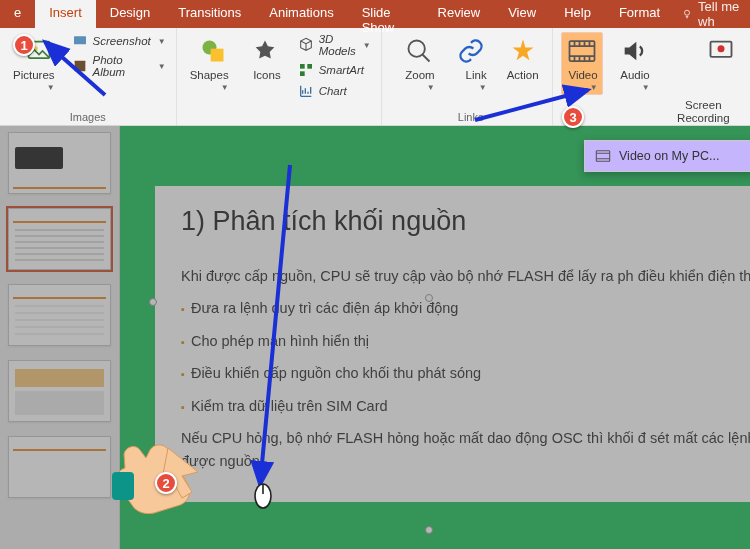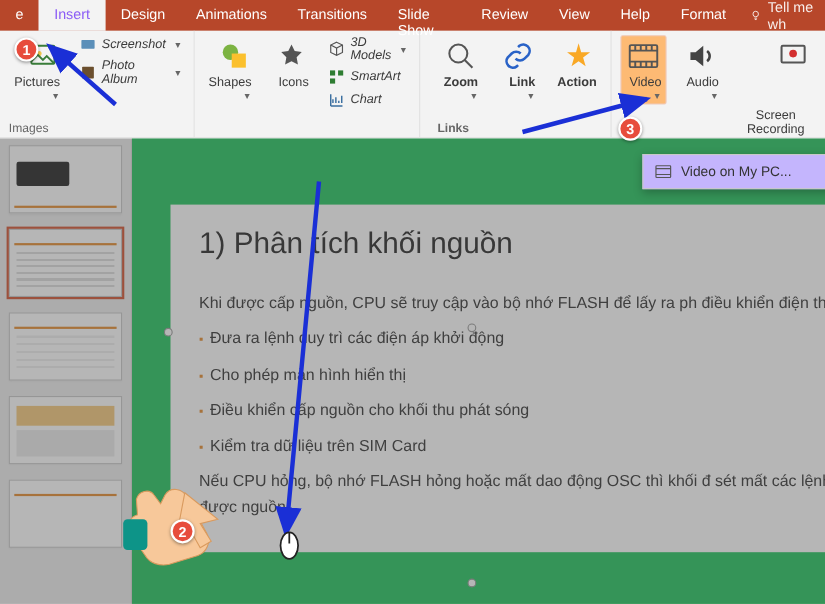--- a/index.html
+++ b/index.html
@@ -1,27 +1,27 @@
 <!DOCTYPE html>
 <html><head>
 <meta charset="utf-8">
 <style>
 * { margin: 0; padding: 0; box-sizing: border-box; font-family: "Segoe UI", Arial, sans-serif; }
 body { width: 750px; height: 549px; overflow: hidden; background: #e6e6e6; position: relative; }
 
 .tabbar { height: 28px; background: #b7472a; display: flex; align-items: stretch; color: #fff; font-size: 13px; }
 .tab { padding: 5px 14px 0; cursor: pointer; }
-.tab.active { background: #f3f3f3; color: #8b5cf6; }
+.tab.active { background: #f3f3f3; color: #c2410c; }
 .tellme { margin-left: auto; display: flex; align-items: center; padding: 0 8px; opacity: .9; }
 .tellme svg { margin-right: 6px; }
 
 .ribbon { height: 98px; background: #f3f3f3; border-bottom: 1px solid #d4d4d4; display: flex; }
 .group { border-right: 1px solid #e1e1e1; padding: 4px 8px 2px; display: flex; flex-direction: column; }
 .group-row { display: flex; gap: 10px; flex: 1; align-items: flex-start; }
-.group-label { font-size: 11px; color: #666; padding-top: 2px; }
+.group-label { text-align: center; font-size: 11px; color: #666; padding-top: 2px; }
 .big-btn { display: flex; flex-direction: column; align-items: flex-end; gap: 2px; padding: 2px 4px; font-size: 11.5px; color: #3b3b3b; cursor: pointer; border: 1px solid transparent; border-radius: 2px; }
 .big-btn.hover { background: #fdba74; border-color: #f0c9b9; }
 .big-btn .ico { width: 32px; height: 32px; display: flex; align-items: center; justify-content: center; }
 .small-col { display: flex; flex-direction: column; gap: 3px; }
 .small-btn { display: flex; align-items: center; gap: 5px; font-size: 11.5px; color: #3b3b3b; cursor: pointer; padding: 1px 2px; font-style: italic; }
 .small-btn .sico { width: 16px; height: 16px; display: flex; align-items: center; justify-content: center; }
 .caret { font-size: 8px; margin-left: 2px; color: #666; }
 
 .workspace { position: absolute; top: 126px; left: 0; right: 0; bottom: 0; display: flex; background: #e6e6e6; }
 .thumbs { width: 120px; background: #eee; border-right: 1px solid #d8d8d8; padding: 6px 8px; display: flex; flex-direction: column; gap: 14px; overflow: hidden; }
@@ -48,22 +48,22 @@
 .hand { position: absolute; left: 110px; top: 430px; z-index: 58; }
 .mouse-cursor { position: absolute; left: 253px; top: 482px; z-index: 57; }
 </style>
 </head>
 <body>
 
 <div class="tabbar">
   <div class="tab">e</div>
   <div class="tab active">Insert</div>
   <div class="tab">Design</div>
+  <div class="tab">Transitions</div>
   <div class="tab">Animations</div>
-  <div class="tab">Transitions</div>
   <div class="tab">Slide Show</div>
   <div class="tab">Review</div>
   <div class="tab">View</div>
   <div class="tab">Help</div>
   <div class="tab">Format</div>
   <div class="tellme">
     <svg width="14" height="14" viewBox="0 0 24 24" fill="none" stroke="#fff" stroke-width="2">
         <circle cx="12" cy="9" r="6"></circle>
         <path d="M9 18h6M10 21h4"></path>
       </svg>
@@ -156,21 +156,21 @@
               <svg width="16" height="16" viewBox="0 0 24 24" fill="none" stroke="#3b6fa0" stroke-width="2">
                 <path d="M4 20V4M4 20h16M7 16v-5M11 16V8M15 16v-3M19 16V6"></path>
               </svg>
             </span>
           <span>Chart</span>
         </div>
       </div>
     </div>
   </div>
 
-  <div class="group" style="padding-left:16px;font-weight:bold;">
+  <div class="group" style="padding-left:16px;">
     <div class="group-row">
       <div class="big-btn">
         <span class="ico">
             <svg width="28" height="28" viewBox="0 0 24 24" fill="none" stroke="#555" stroke-width="1.6">
               <circle cx="10" cy="10" r="7"></circle>
               <path d="M15 15l6 6"></path>
             </svg>
           </span>
         <span>Zoom</span>
           <span class="caret">▼</span>

